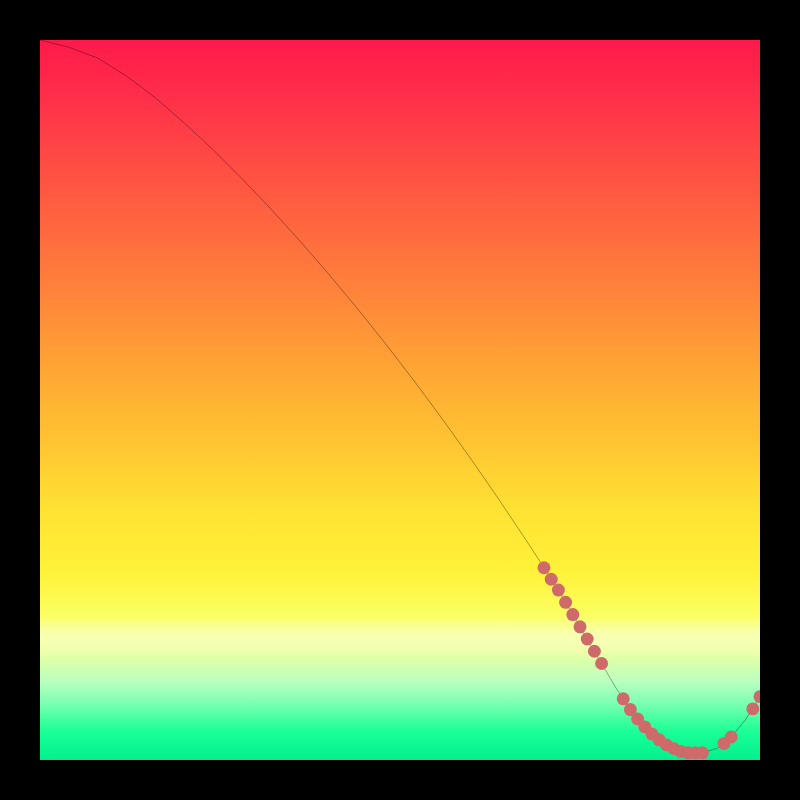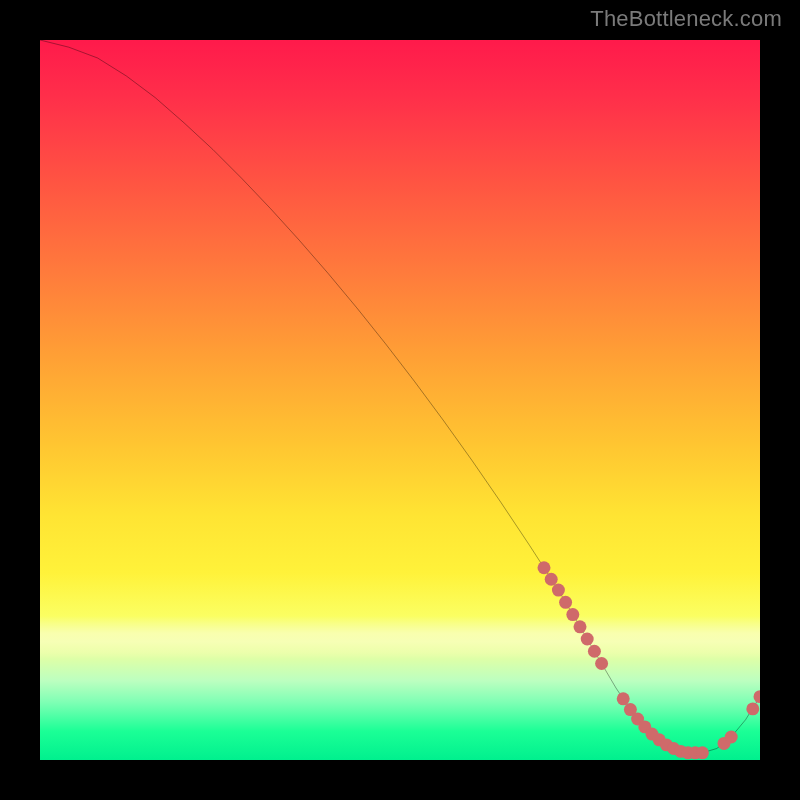--- a/index.html
+++ b/index.html
@@ -71,21 +71,20 @@
     top: 40px;
     width: 720px;
     height: 720px;
     pointer-events: none;
   }
 </style>
 </head>
 <body>
 
 <div class="outer">
-  <div class="attribution">TheBottleneck.com</div>
 
   <div class="plot"></div>
   <div class="pale-band"></div>
 
   <svg class="curve" viewBox="0 0 100 100" preserveAspectRatio="none">
     <path id="curve-path" fill="none" stroke="#000000" stroke-width="0.35" vector-effect="non-scaling-stroke" d="M0.00 0.00 L4.00 1.00 L8.00 2.50 L12.00 5.00 L16.00 8.00 L20.00 11.50 L24.00 15.20 L28.00 19.20 L32.00 23.40 L36.00 27.80 L40.00 32.40 L44.00 37.20 L48.00 42.20 L52.00 47.40 L56.00 52.80 L60.00 58.40 L64.00 64.20 L68.00 70.20 L72.00 76.40 L74.00 79.80 L76.00 83.20 L78.00 86.60 L80.00 90.00 L82.00 93.00 L84.00 95.40 L86.00 97.20 L88.00 98.40 L90.00 99.00 L92.00 99.00 L94.00 98.40 L96.00 96.80 L98.00 94.40 L100.00 91.20"></path>
     <g id="points-group">
         <circle cx="70.00" cy="73.30" r="0.9" fill="#cf6a6a"></circle>
         <circle cx="71.00" cy="74.90" r="0.9" fill="#cf6a6a"></circle>
         <circle cx="72.00" cy="76.40" r="0.9" fill="#cf6a6a"></circle>

